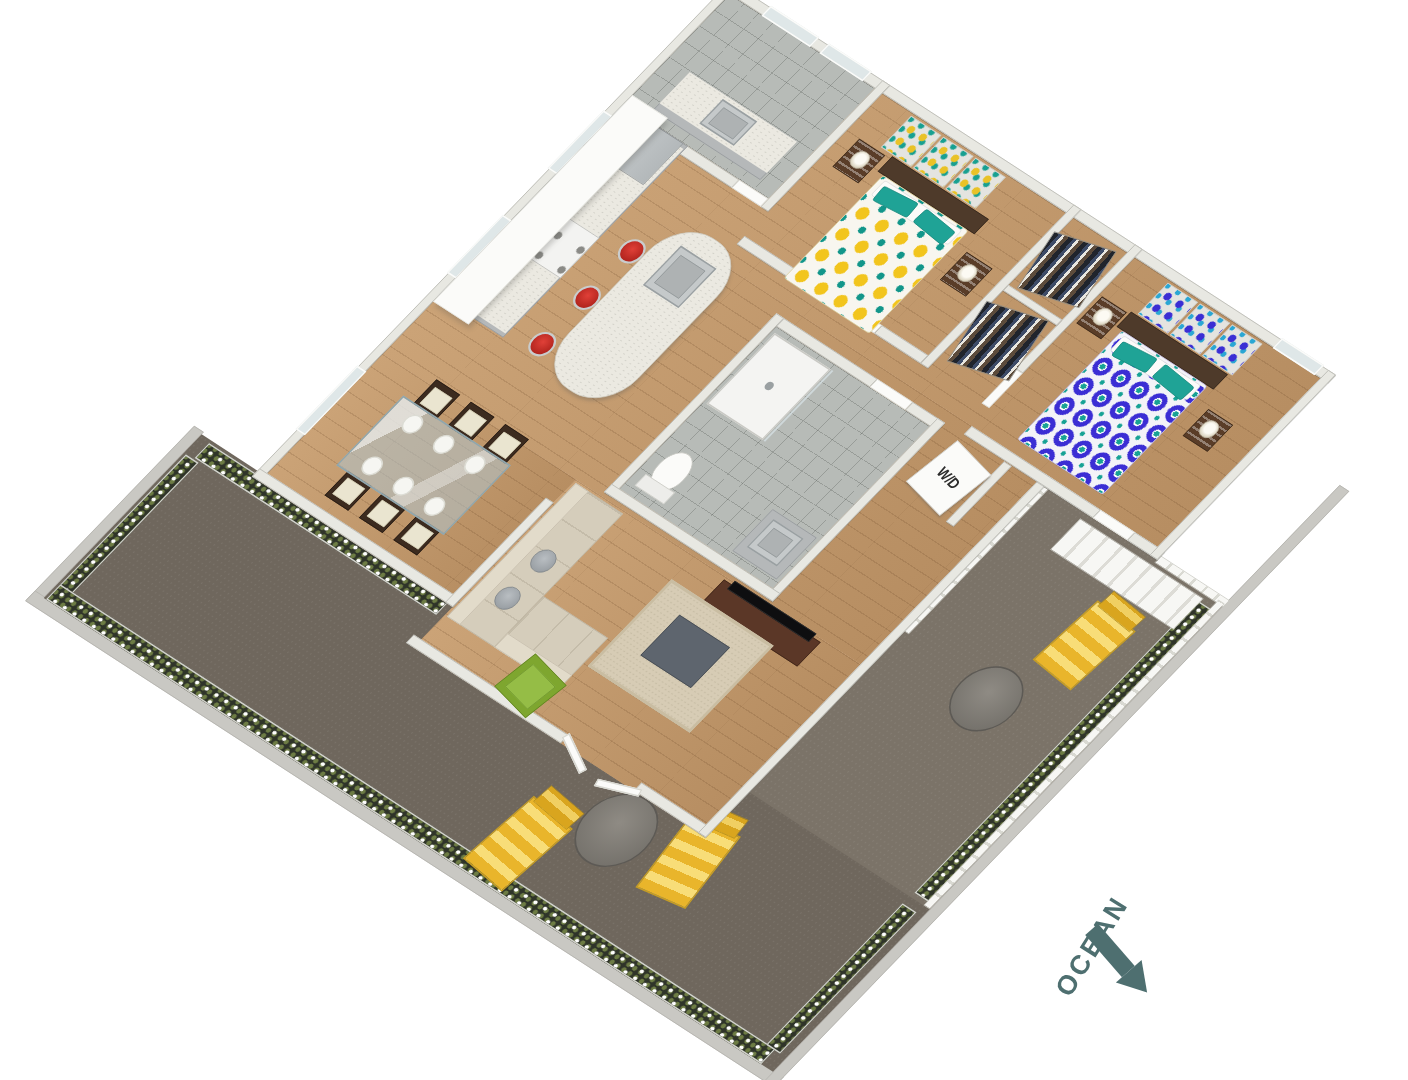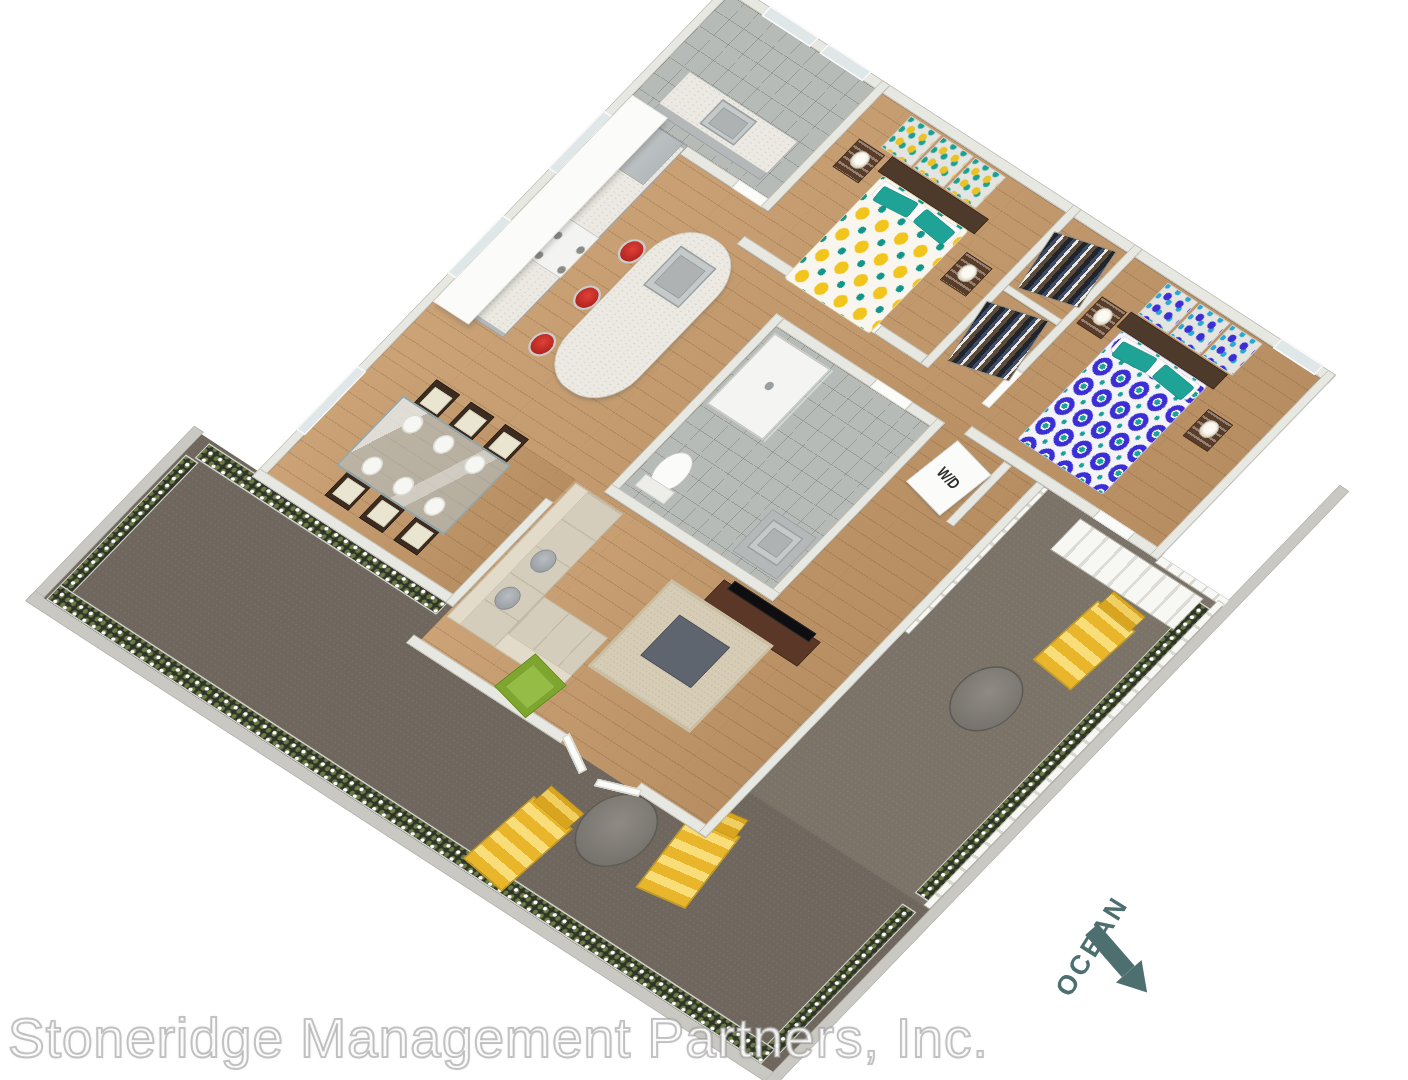--- a/index.html
+++ b/index.html
@@ -315,14 +315,13 @@
 
   </div>
 
   <div id="ocean-label">
     <span>OCEAN</span>
   </div>
   <div id="ocean-arrow">
     <div class="shaft"></div>
     <div class="head"></div>
   </div>
-  <div id="watermark">Stoneridge Management Partners, Inc.</div>
 </div>
 
 </body></html>

